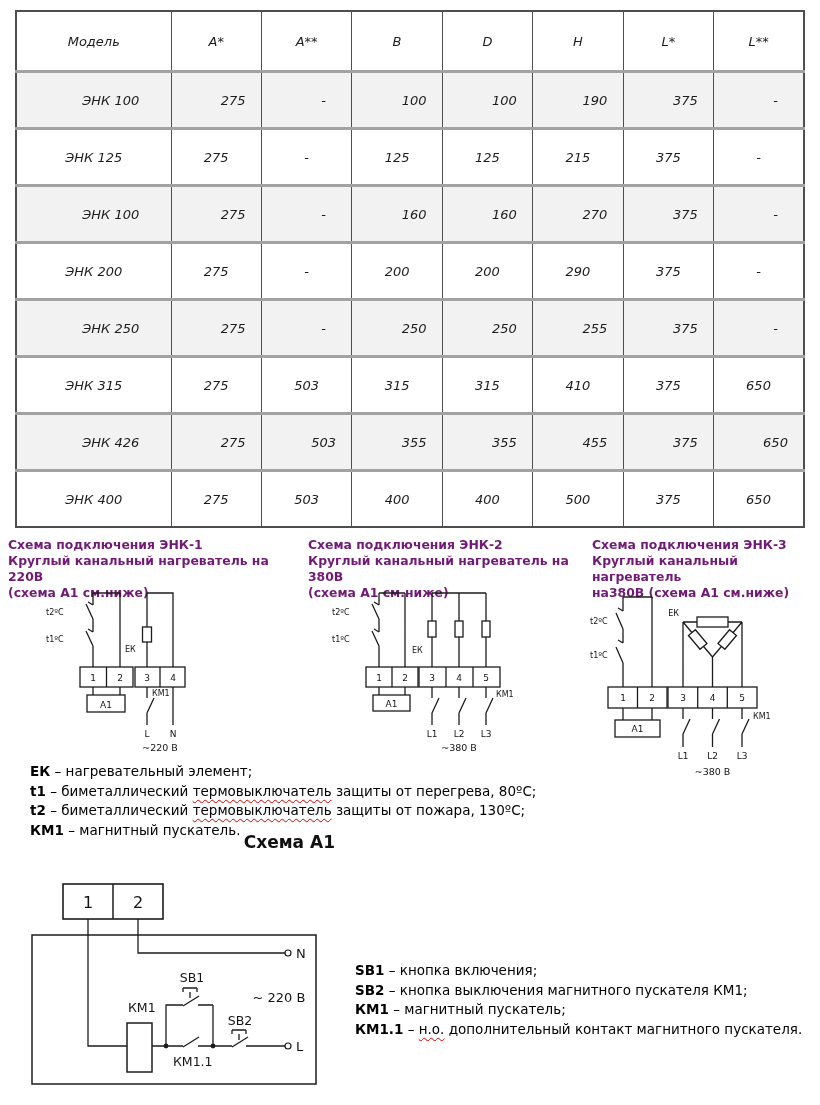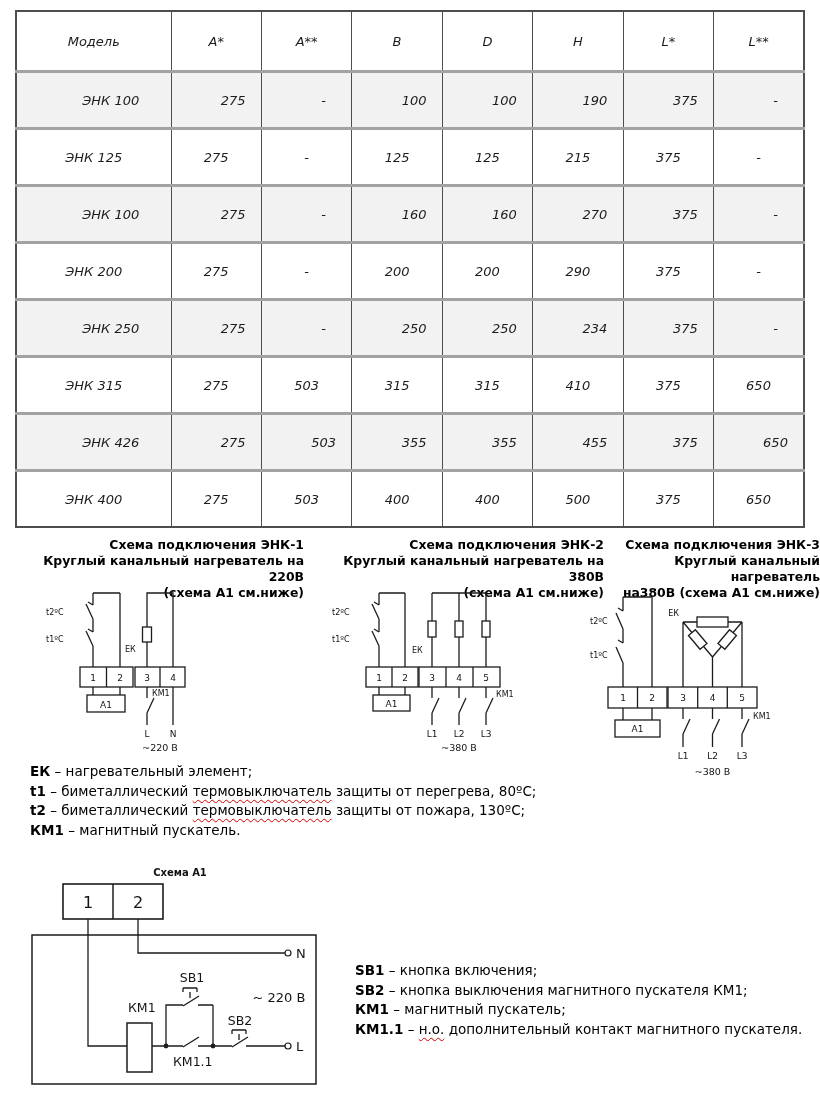--- a/index.html
+++ b/index.html
@@ -11,22 +11,22 @@
              table-layout:fixed;border:2px solid #4e4e4e;font-style:italic;}
   table.dims col.c0{width:155px;}
   table.dims th,table.dims td{border-left:1px solid #4e4e4e;border-right:1px solid #4e4e4e;
              border-top:3px solid #a2a2a2;text-align:center;vertical-align:middle;
              font-size:13px;font-weight:normal;color:#1c1c1c;background:#fff;}
   table.dims th{height:56px;border-top:none;}
   table.dims td{height:52px;}
   table.dims tr.striped td{background:#f2f2f2;padding-left:35px;}
 
   
-  .schem-title{position:absolute;text-align:right;font-weight:bold;font-size:12.4px;
-               line-height:16px;color:#000000;}
+  .schem-title{position:absolute;text-align:left;font-weight:bold;font-size:12.4px;
+               line-height:16px;color:#701a75;}
 
   
   .schem{position:absolute;}
   svg .w{stroke:#1c1c1c;stroke-width:1.3;fill:none;}
   svg .w2{stroke:#1c1c1c;stroke-width:1.5;fill:none;}
   svg .box{fill:#fff;stroke:#1c1c1c;stroke-width:1.3;}
   svg .frame{fill:none;stroke:#1c1c1c;stroke-width:1.5;}
   svg .dot{fill:#1c1c1c;stroke:none;}
   svg .node{fill:#fff;stroke:#1c1c1c;stroke-width:1.2;}
   svg text{fill:#141414;font-family:"DejaVu Sans","Liberation Sans",sans-serif;}
@@ -38,22 +38,22 @@
   .t16{font-size:16px;}
   .mid{text-anchor:middle;}
   .end{text-anchor:end;}
 
   
   .legend{position:absolute;font-size:13.5px;line-height:19.5px;color:#000000;}
   .legend b{font-weight:bold;}
   .wavy{text-decoration:underline;text-decoration-style:wavy;text-decoration-color:#d40000;
         text-decoration-thickness:1px;text-underline-offset:3px;}
 
-  .a1-title{position:absolute;left:25px;top:867px;width:310px;text-align:center;
-            font-weight:bold;font-size:10px;color:#111;}
+  .a1-title{position:absolute;left:25px;top:832px;width:310px;text-align:right;
+            font-weight:bold;font-size:17px;color:#111;}
 </style>
 </head>
 <body>
 
 <div id="page">
 
   <table class="dims">
     <colgroup>
         <col class="c0">
         <col>
@@ -114,21 +114,21 @@
       <td>290</td>
       <td>375</td>
       <td>-</td>
     </tr>
     <tr class="striped">
       <td>ЭНК 250</td>
       <td>275</td>
       <td>-</td>
       <td>250</td>
       <td>250</td>
-      <td>234</td>
+      <td>255</td>
       <td>375</td>
       <td>-</td>
     </tr>
     <tr>
       <td>ЭНК 315</td>
       <td>275</td>
       <td>503</td>
       <td>315</td>
       <td>315</td>
       <td>410</td>

